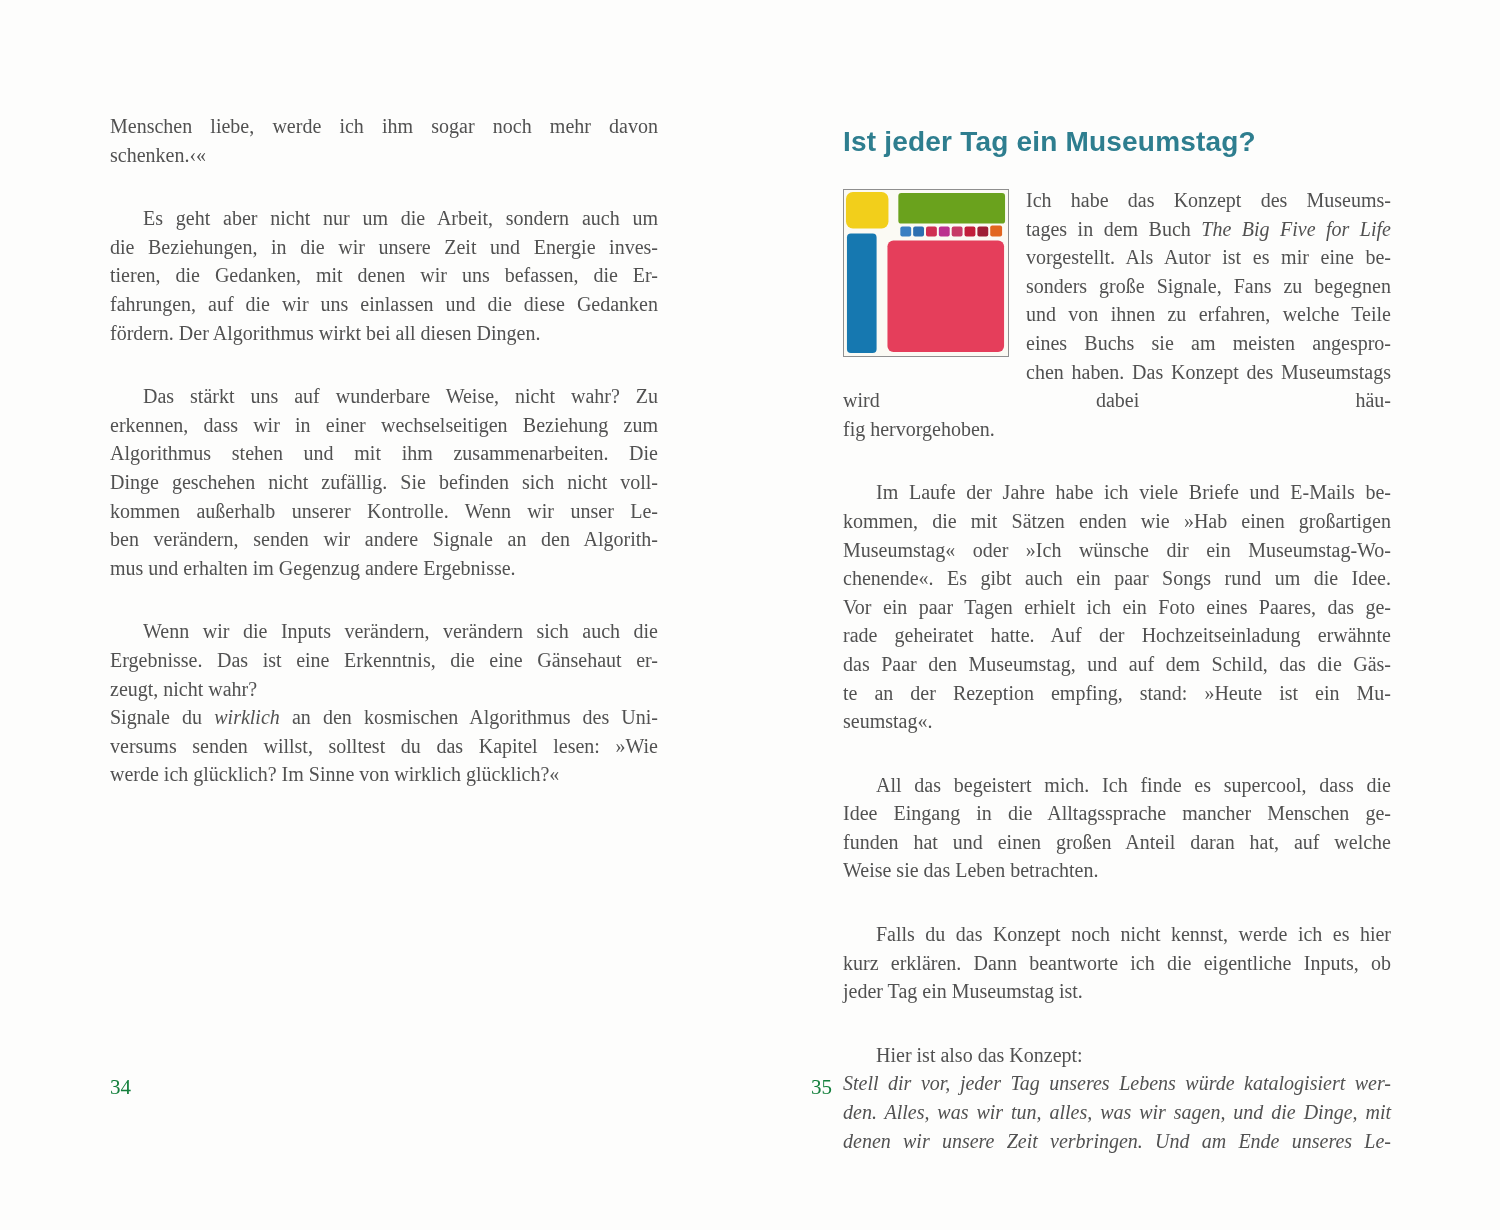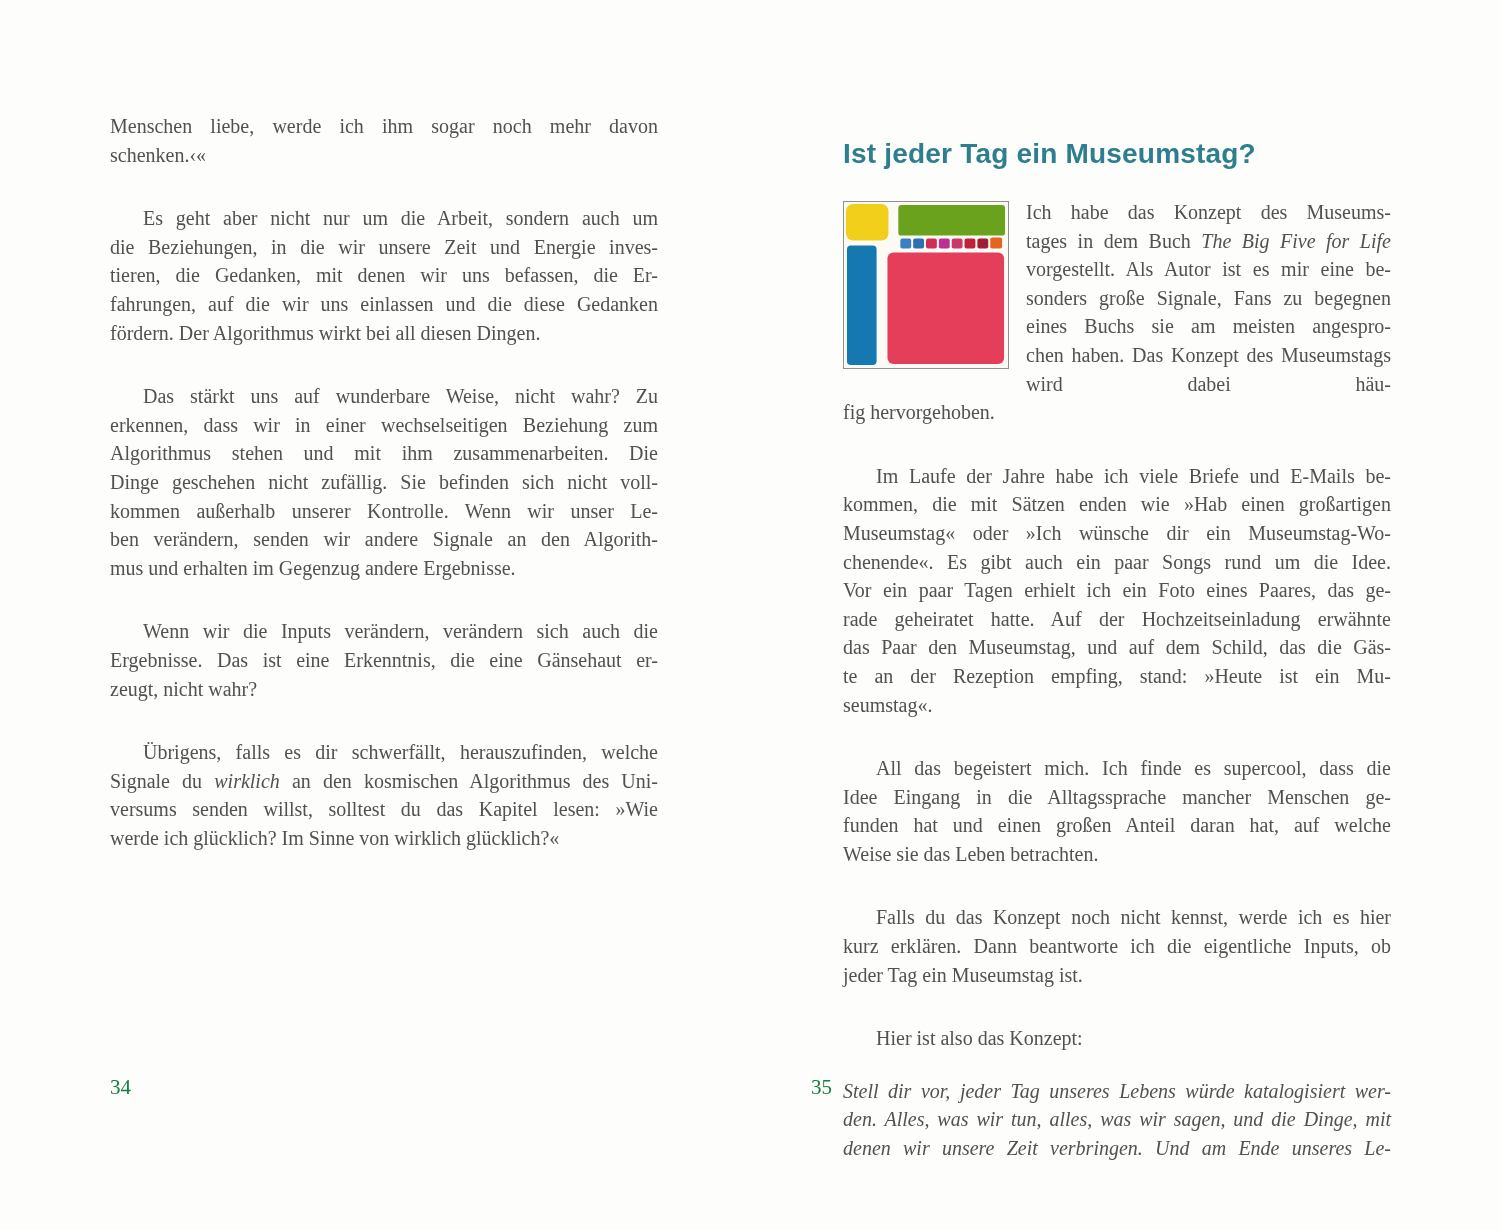--- a/index.html
+++ b/index.html
@@ -5,29 +5,29 @@
   html,body{margin:0;padding:0;}
   body{
     width:1500px;height:1230px;position:relative;
     background:#fdfdfc;
     font-family:"Liberation Serif", serif;
     color:#515151;
     -webkit-font-smoothing:antialiased;
   }
   .textcol{position:absolute;width:548px;}
   #left-col{left:110px;top:112px;}
-  #right-col{left:843px;top:137px;}
+  #right-col{left:843px;top:125px;}
   .line{
     font-size:20px;line-height:28.6px;
     text-align:justify;text-align-last:justify;
     white-space:normal;
   }
   .line.last{text-align-last:left;}
   .line.indent{text-indent:33px;margin-top:35px;}
-  .quote{margin-top:24px;}
+  .quote{}
   .quote .line{font-style:italic;}
   h1.chapter{
     font-family:"Liberation Sans", sans-serif;
     font-size:28px;line-height:34px;font-weight:bold;
     letter-spacing:0.2px;margin:0 0 27px 0;
   }
   .painting{
     float:left;width:166px;height:170px;
     margin:2px 17px 0 0;
   }
@@ -58,21 +58,20 @@
   <div class="line">Algorithmus stehen und mit ihm zusammenarbeiten. Die</div>
   <div class="line">Dinge geschehen nicht zufällig. Sie befinden sich nicht voll-</div>
   <div class="line">kommen außerhalb unserer Kontrolle. Wenn wir unser Le-</div>
   <div class="line">ben verändern, senden wir andere Signale an den Algorith-</div>
   <div class="line last">mus und erhalten im Gegenzug andere Ergebnisse.</div>
 
   <div class="line indent">Wenn wir die Inputs verändern, verändern sich auch die</div>
   <div class="line">Ergebnisse. Das ist eine Erkenntnis, die eine Gänsehaut er-</div>
   <div class="line last">zeugt, nicht wahr?</div>
 
-  <div class="line indent">Übrigens, falls es dir schwerfällt, herauszufinden, welche</div>
   <div class="line">Signale du <em>wirklich</em> an den kosmischen Algorithmus des Uni-</div>
   <div class="line">versums senden willst, solltest du das Kapitel lesen: »Wie</div>
   <div class="line last">werde ich glücklich? Im Sinne von wirklich glücklich?«</div>
 </div>
 
 <div id="pagenum-left" class="pagenum">34</div>
 
 <div id="right-col" class="textcol">
   <h1 class="chapter" style="color:#2e7e8f;">Ist jeder Tag ein Museumstag?</h1>
 
@@ -91,20 +90,21 @@
       <rect x="123" y="38" width="11" height="10" rx="2" fill="#c21f3a"></rect>
       <rect x="136" y="38" width="11" height="10" rx="2" fill="#9e1f35"></rect>
       <rect x="149" y="37" width="12" height="11" rx="2" fill="#e2661f"></rect>
     </svg>
   </div>
 
   <div class="line">Ich habe das Konzept des Museums-</div>
   <div class="line">tages in dem Buch <em>The Big Five for Life</em></div>
   <div class="line">vorgestellt. Als Autor ist es mir eine be-</div>
   <div class="line">sonders große Signale, Fans zu begegnen</div>
+  <div class="line">und von ihnen zu erfahren, welche Teile</div>
   <div class="line">eines Buchs sie am meisten angespro-</div>
   <div class="line">chen haben. Das Konzept des Museumstags wird dabei häu-</div>
   <div class="line last">fig hervorgehoben.</div>
 
   <div class="line indent">Im Laufe der Jahre habe ich viele Briefe und E-Mails be-</div>
   <div class="line">kommen, die mit Sätzen enden wie »Hab einen großartigen</div>
   <div class="line">Museumstag« oder »Ich wünsche dir ein Museumstag-Wo-</div>
   <div class="line">chenende«. Es gibt auch ein paar Songs rund um die Idee.</div>
   <div class="line">Vor ein paar Tagen erhielt ich ein Foto eines Paares, das ge-</div>
   <div class="line">rade geheiratet hatte. Auf der Hochzeitseinladung erwähnte</div>

